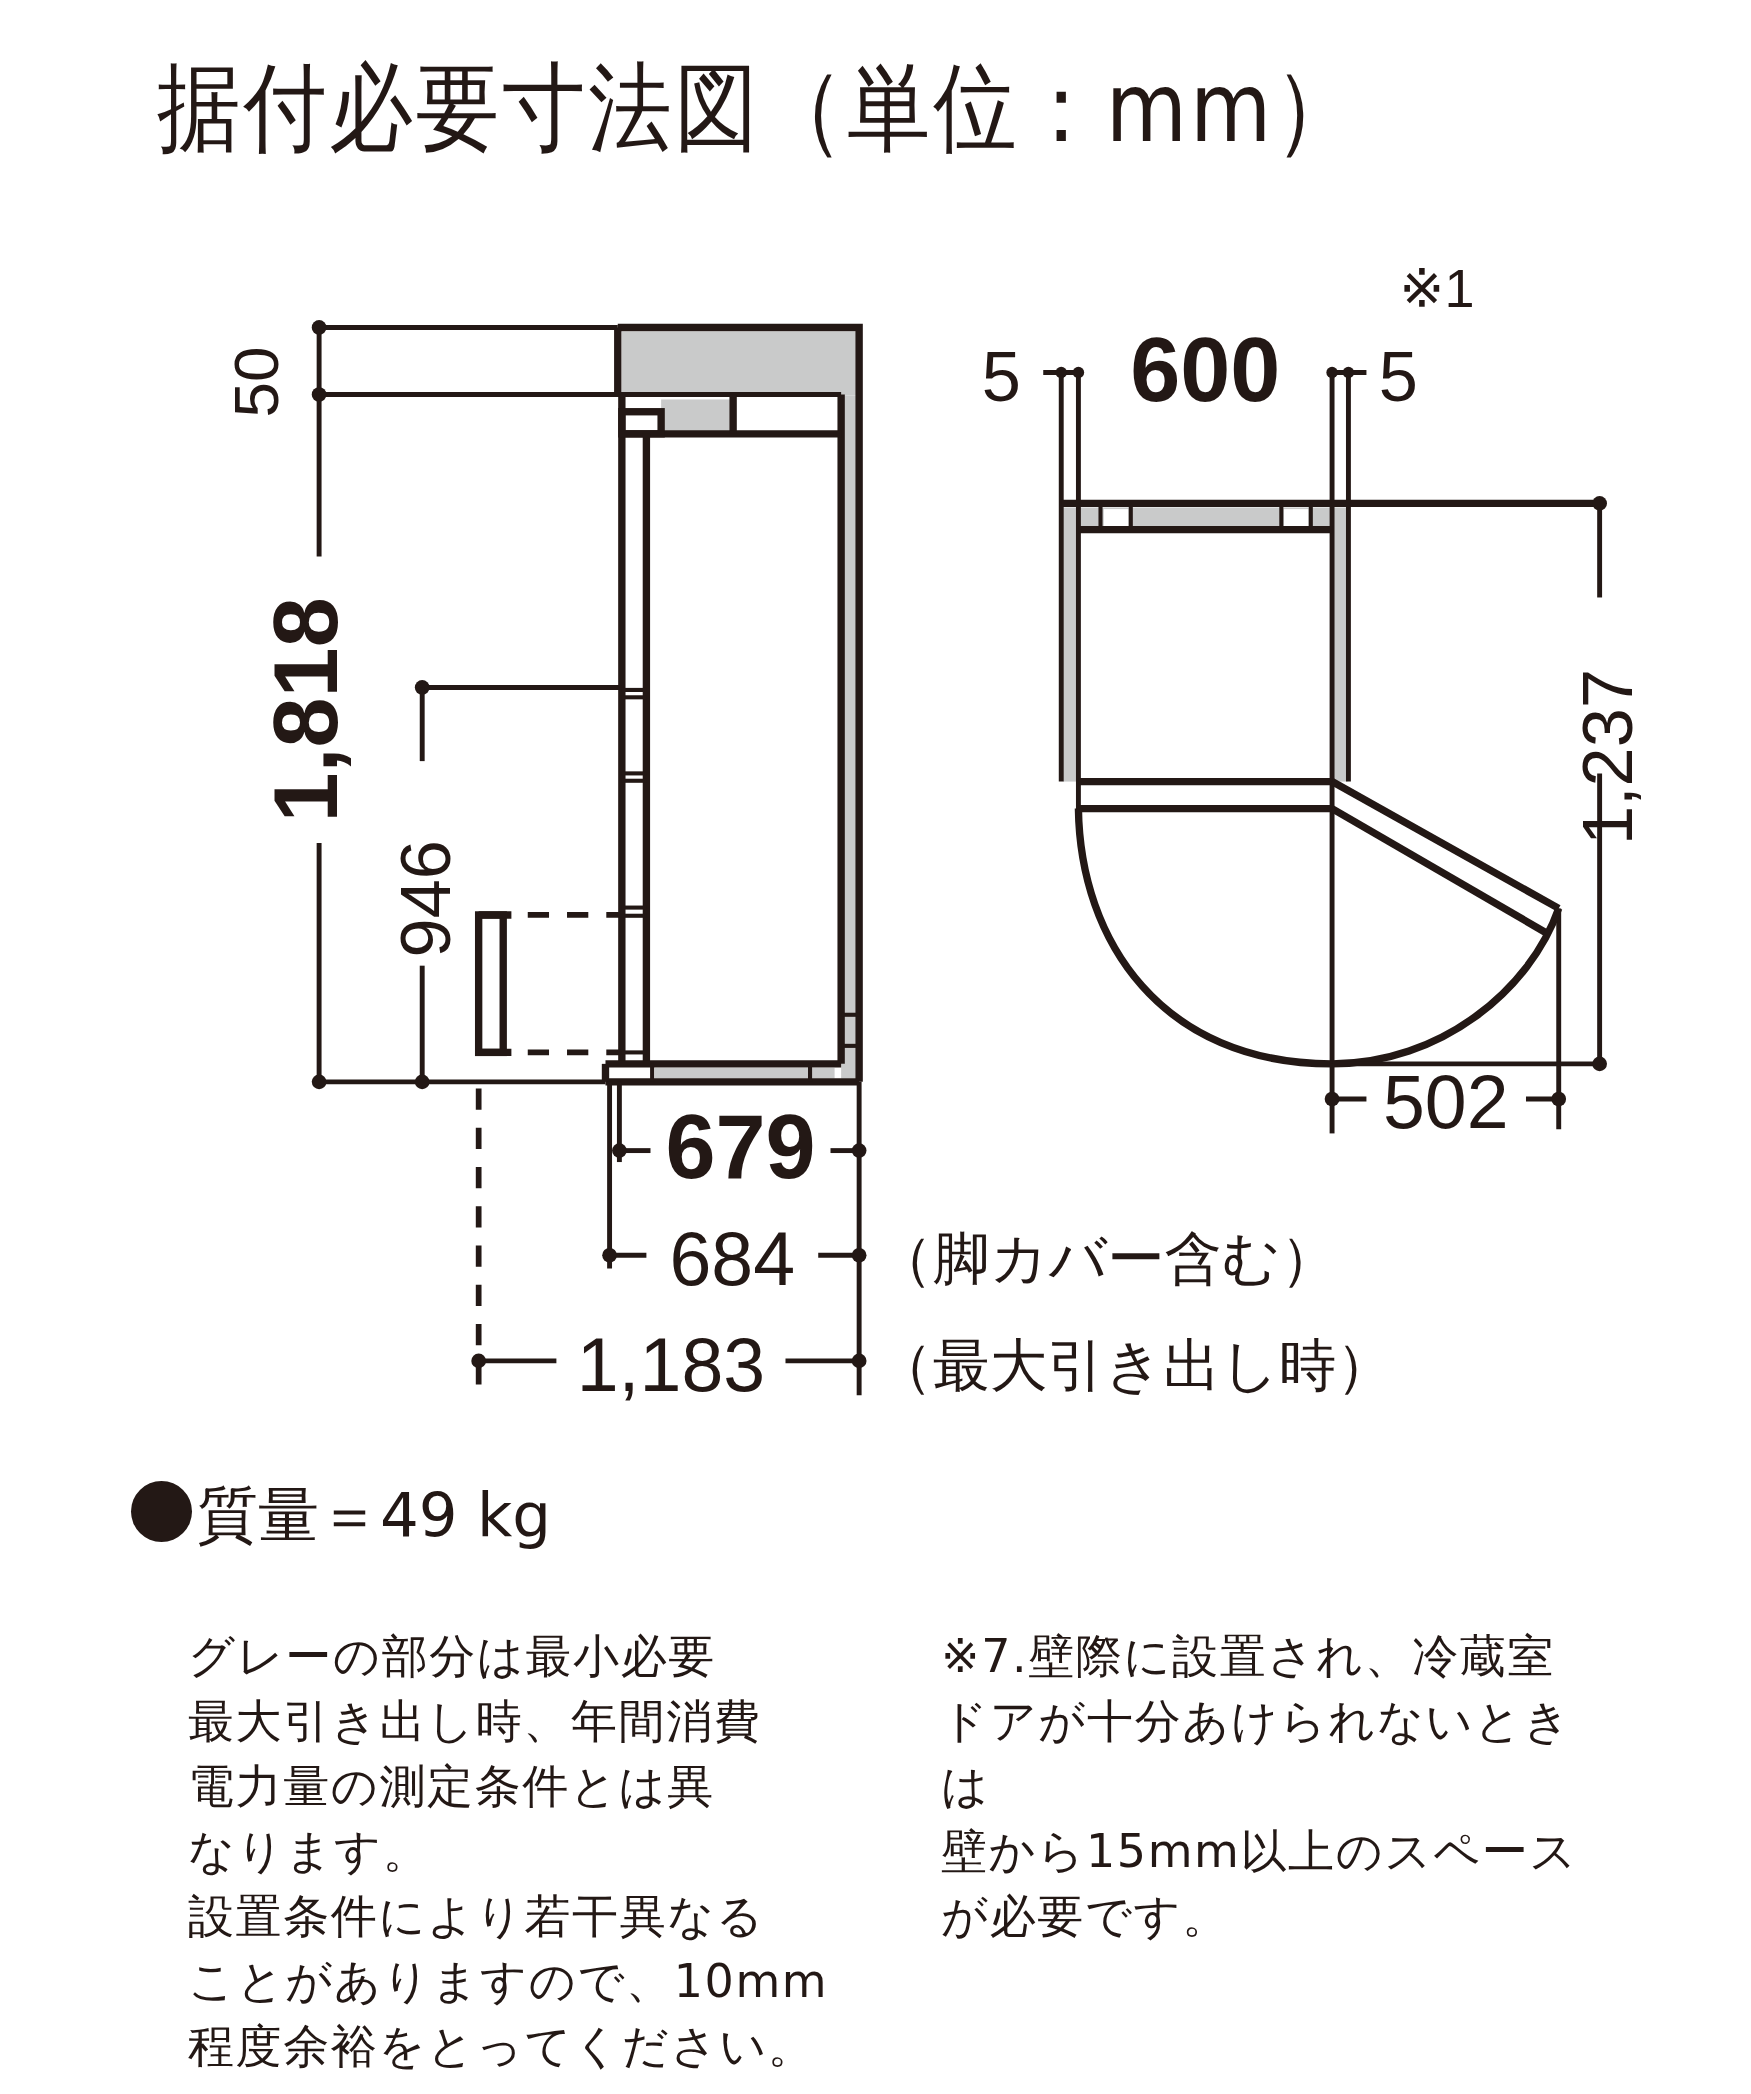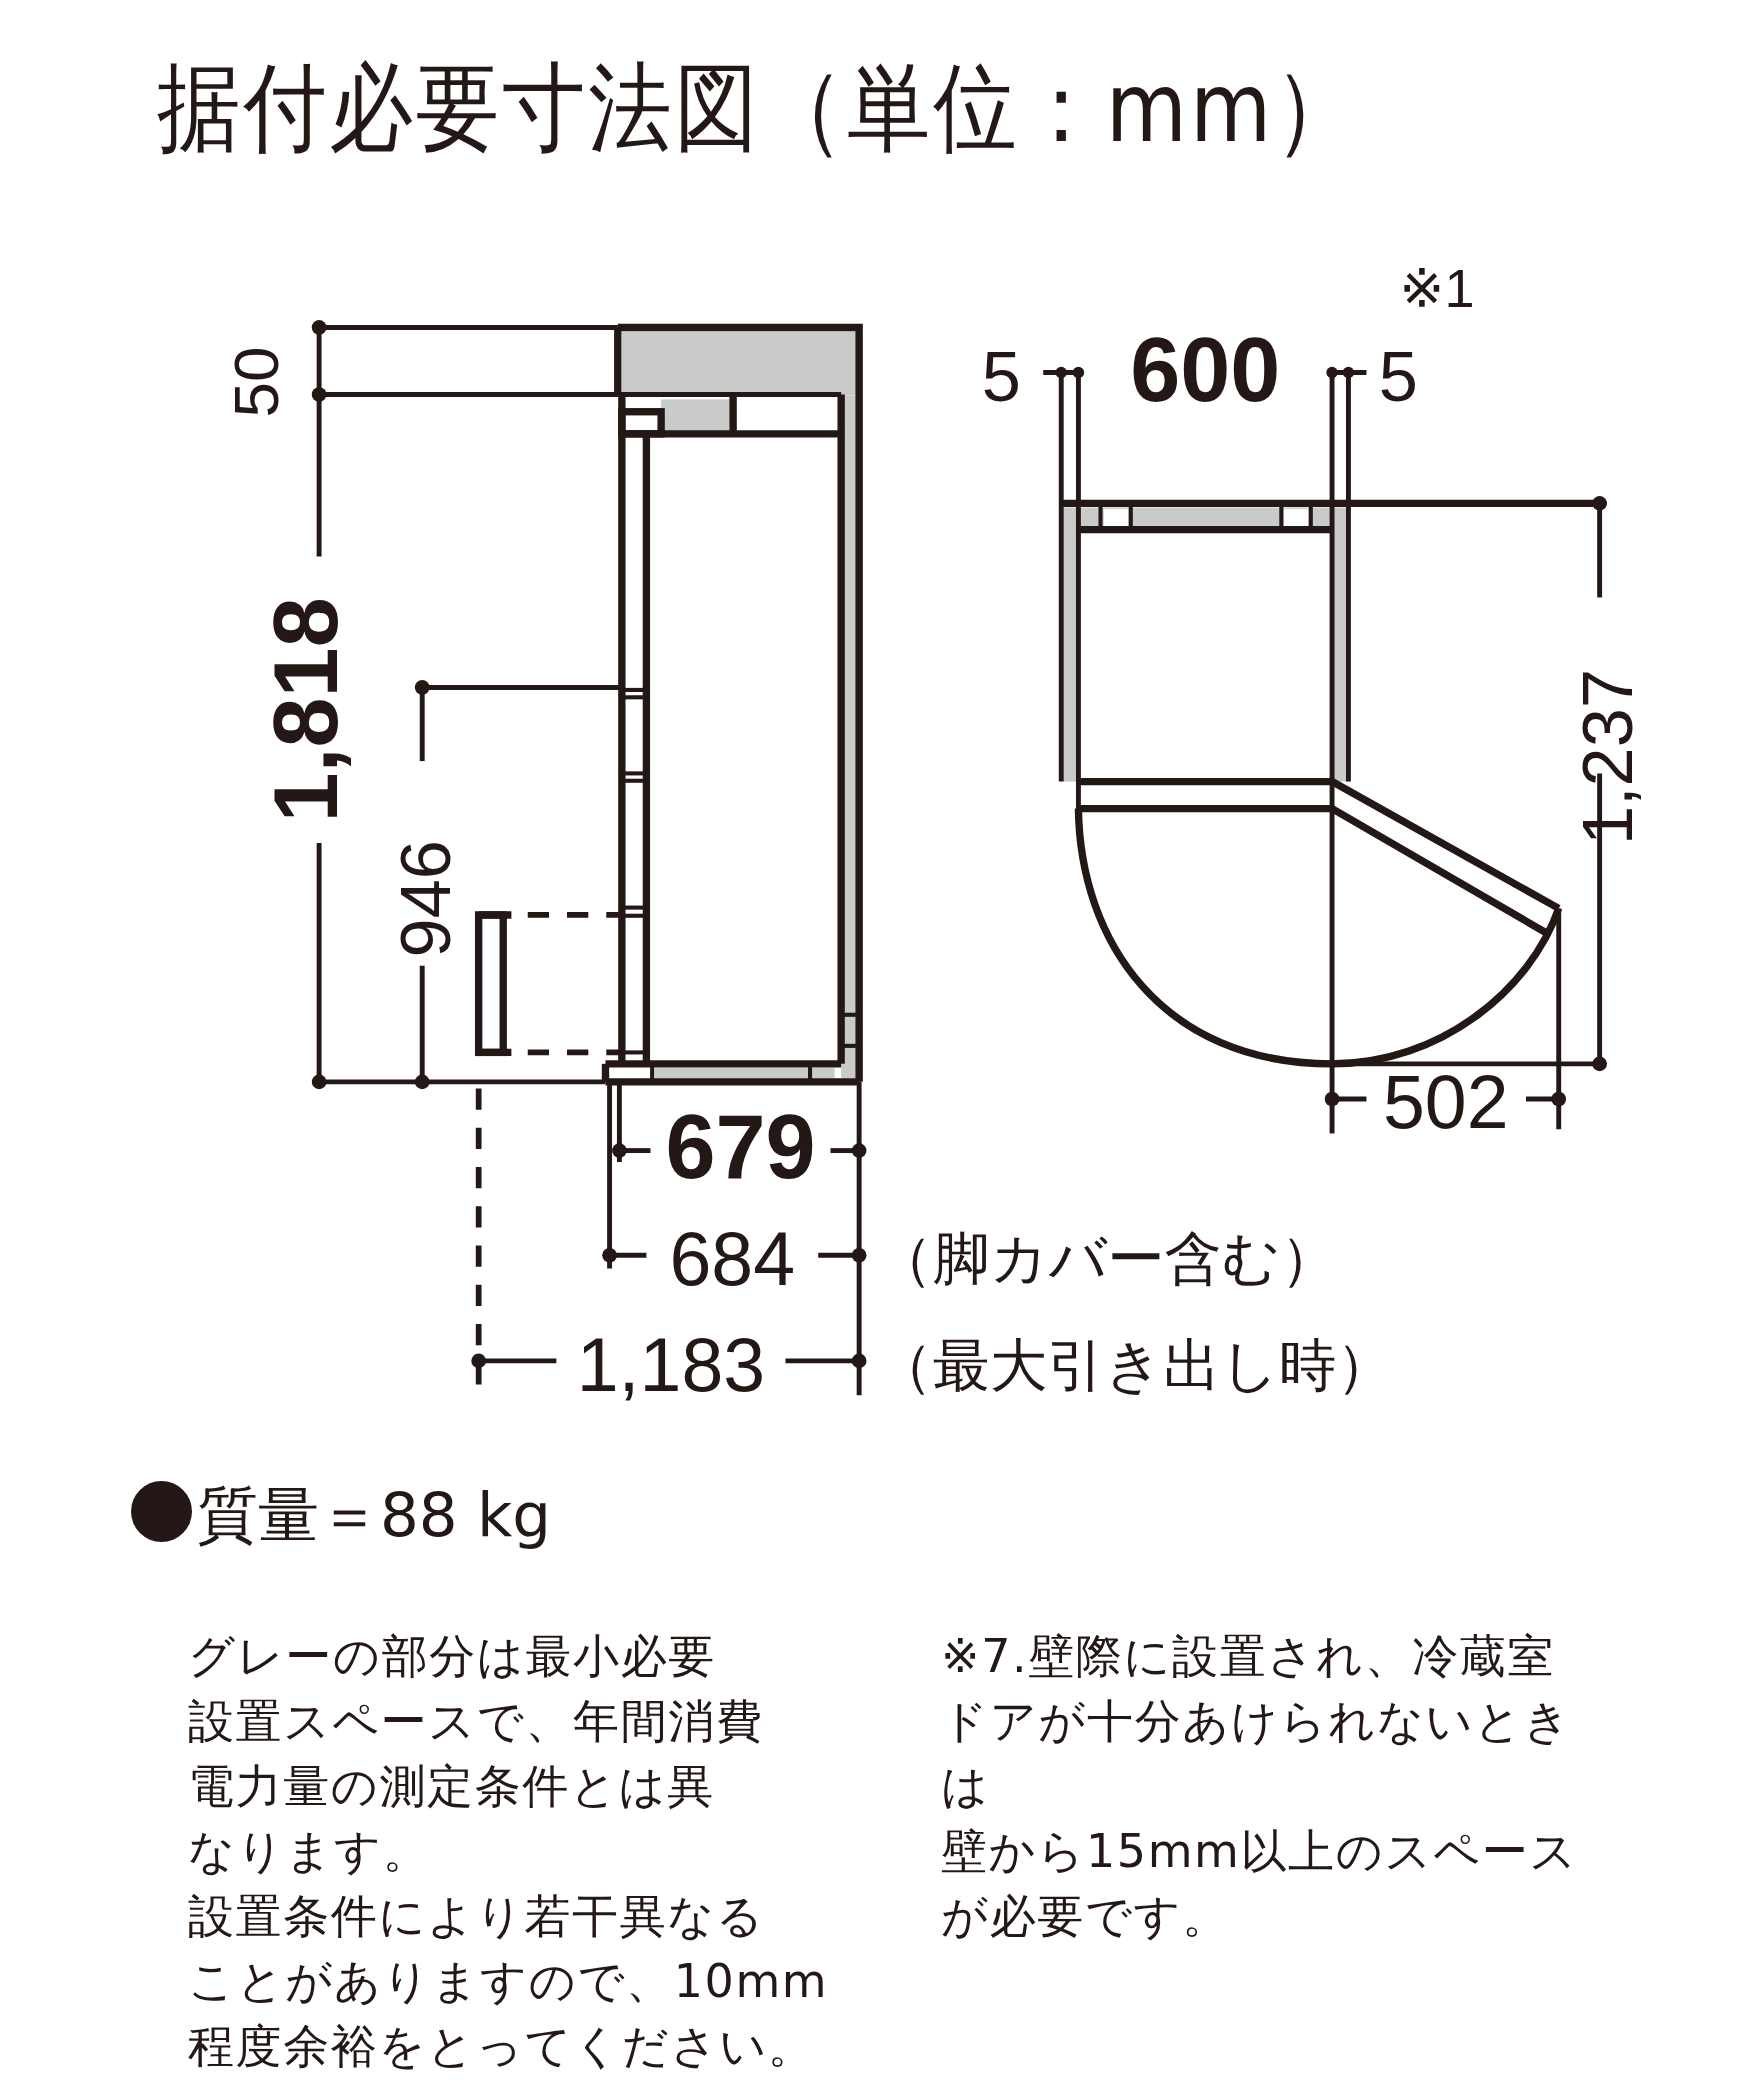--- a/index.html
+++ b/index.html
@@ -173,25 +173,25 @@
     <line class="ln" x1="1628" y1="1300" x2="1628" y2="1385"></line>
     <line class="ln" x1="1628" y1="1343" x2="1670" y2="1343"></line>
     <line class="ln" x1="1865" y1="1343" x2="1905" y2="1343"></line>
     <circle class="dot" cx="1628" cy="1343" r="9"></circle>
     <circle class="dot" cx="1905" cy="1343" r="9"></circle>
     <text class="dimtxt" x="1767" y="1378" text-anchor="middle" font-size="92">502</text>
   </g>
 </svg>
 
 <div id="mass" class="abs">
-  <span class="bullet"></span><span>質量＝88 kg</span>
+  <span class="bullet"></span><span>質量＝49 kg</span>
 </div>
 
 <div id="note-left" class="abs note">グレーの部分は最小必要
-設置スペースで、年間消費
+最大引き出し時、年間消費
 電力量の測定条件とは異
 なります。
 設置条件により若干異なる
 ことがありますので、10mm
 程度余裕をとってください。</div>
 <div id="note-right" class="abs note">※7.壁際に設置され、冷蔵室
 ドアが十分あけられないときは
 壁から15mm以上のスペース
 が必要です。</div>
 

